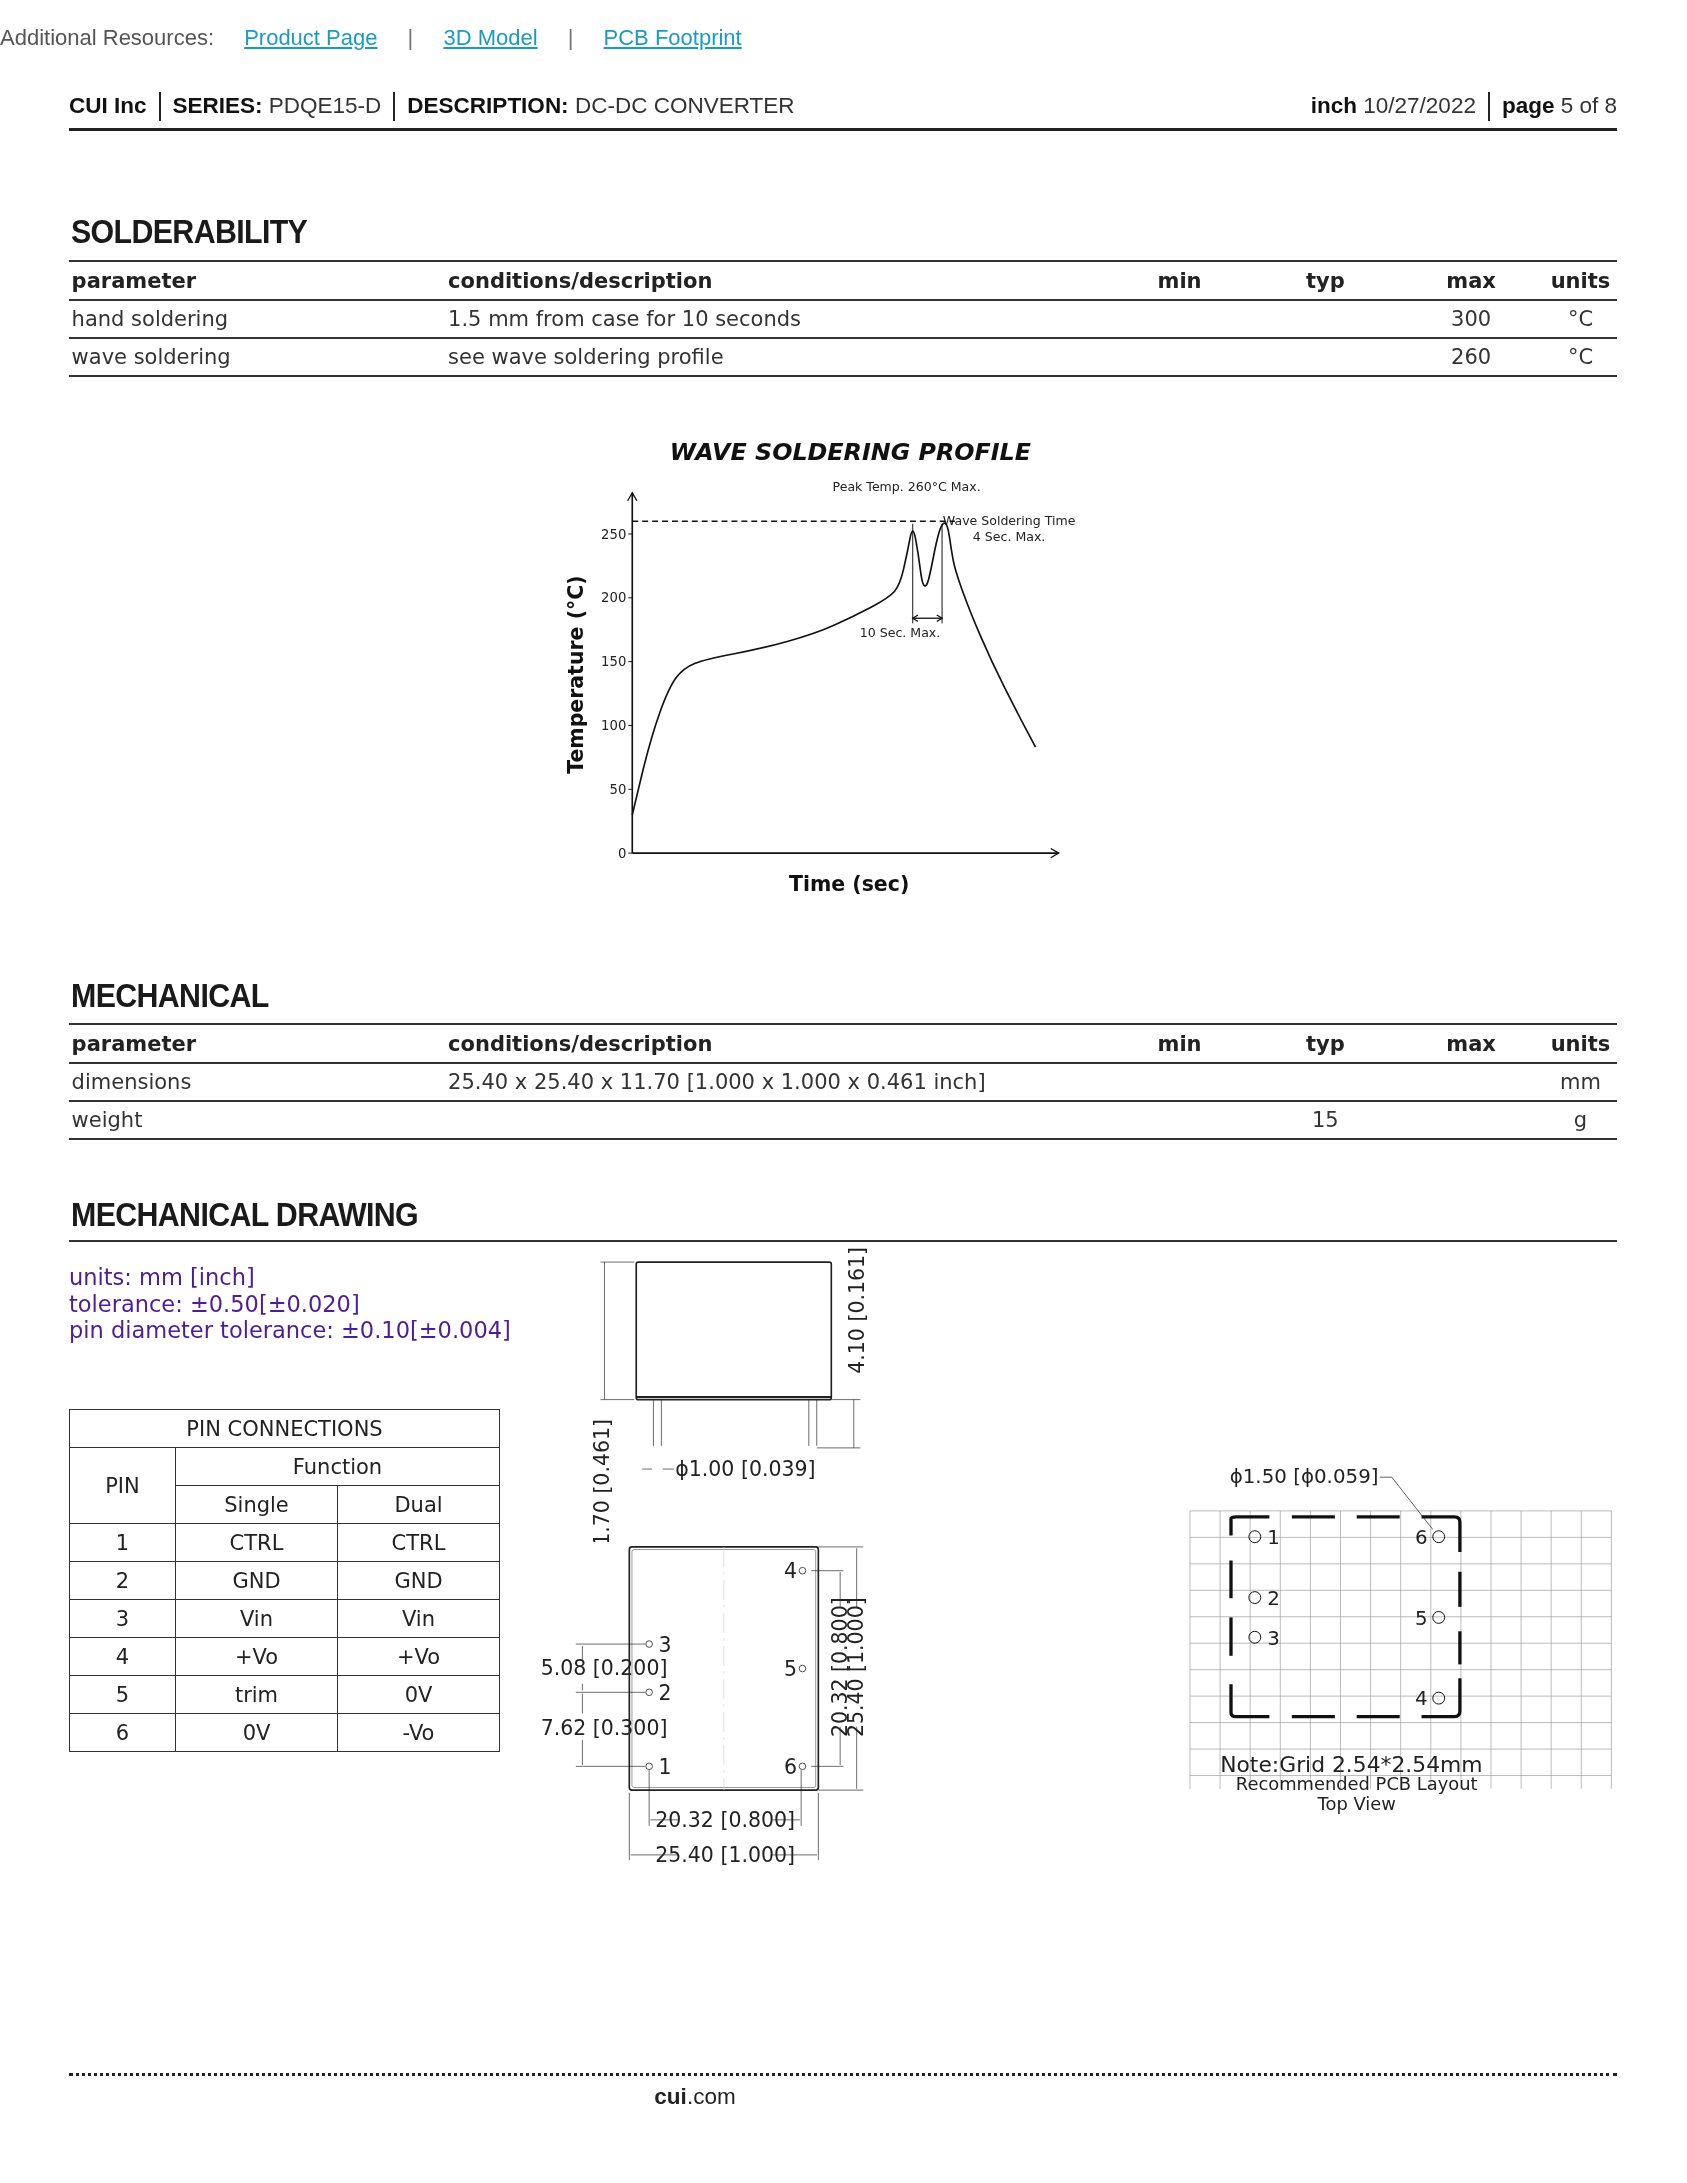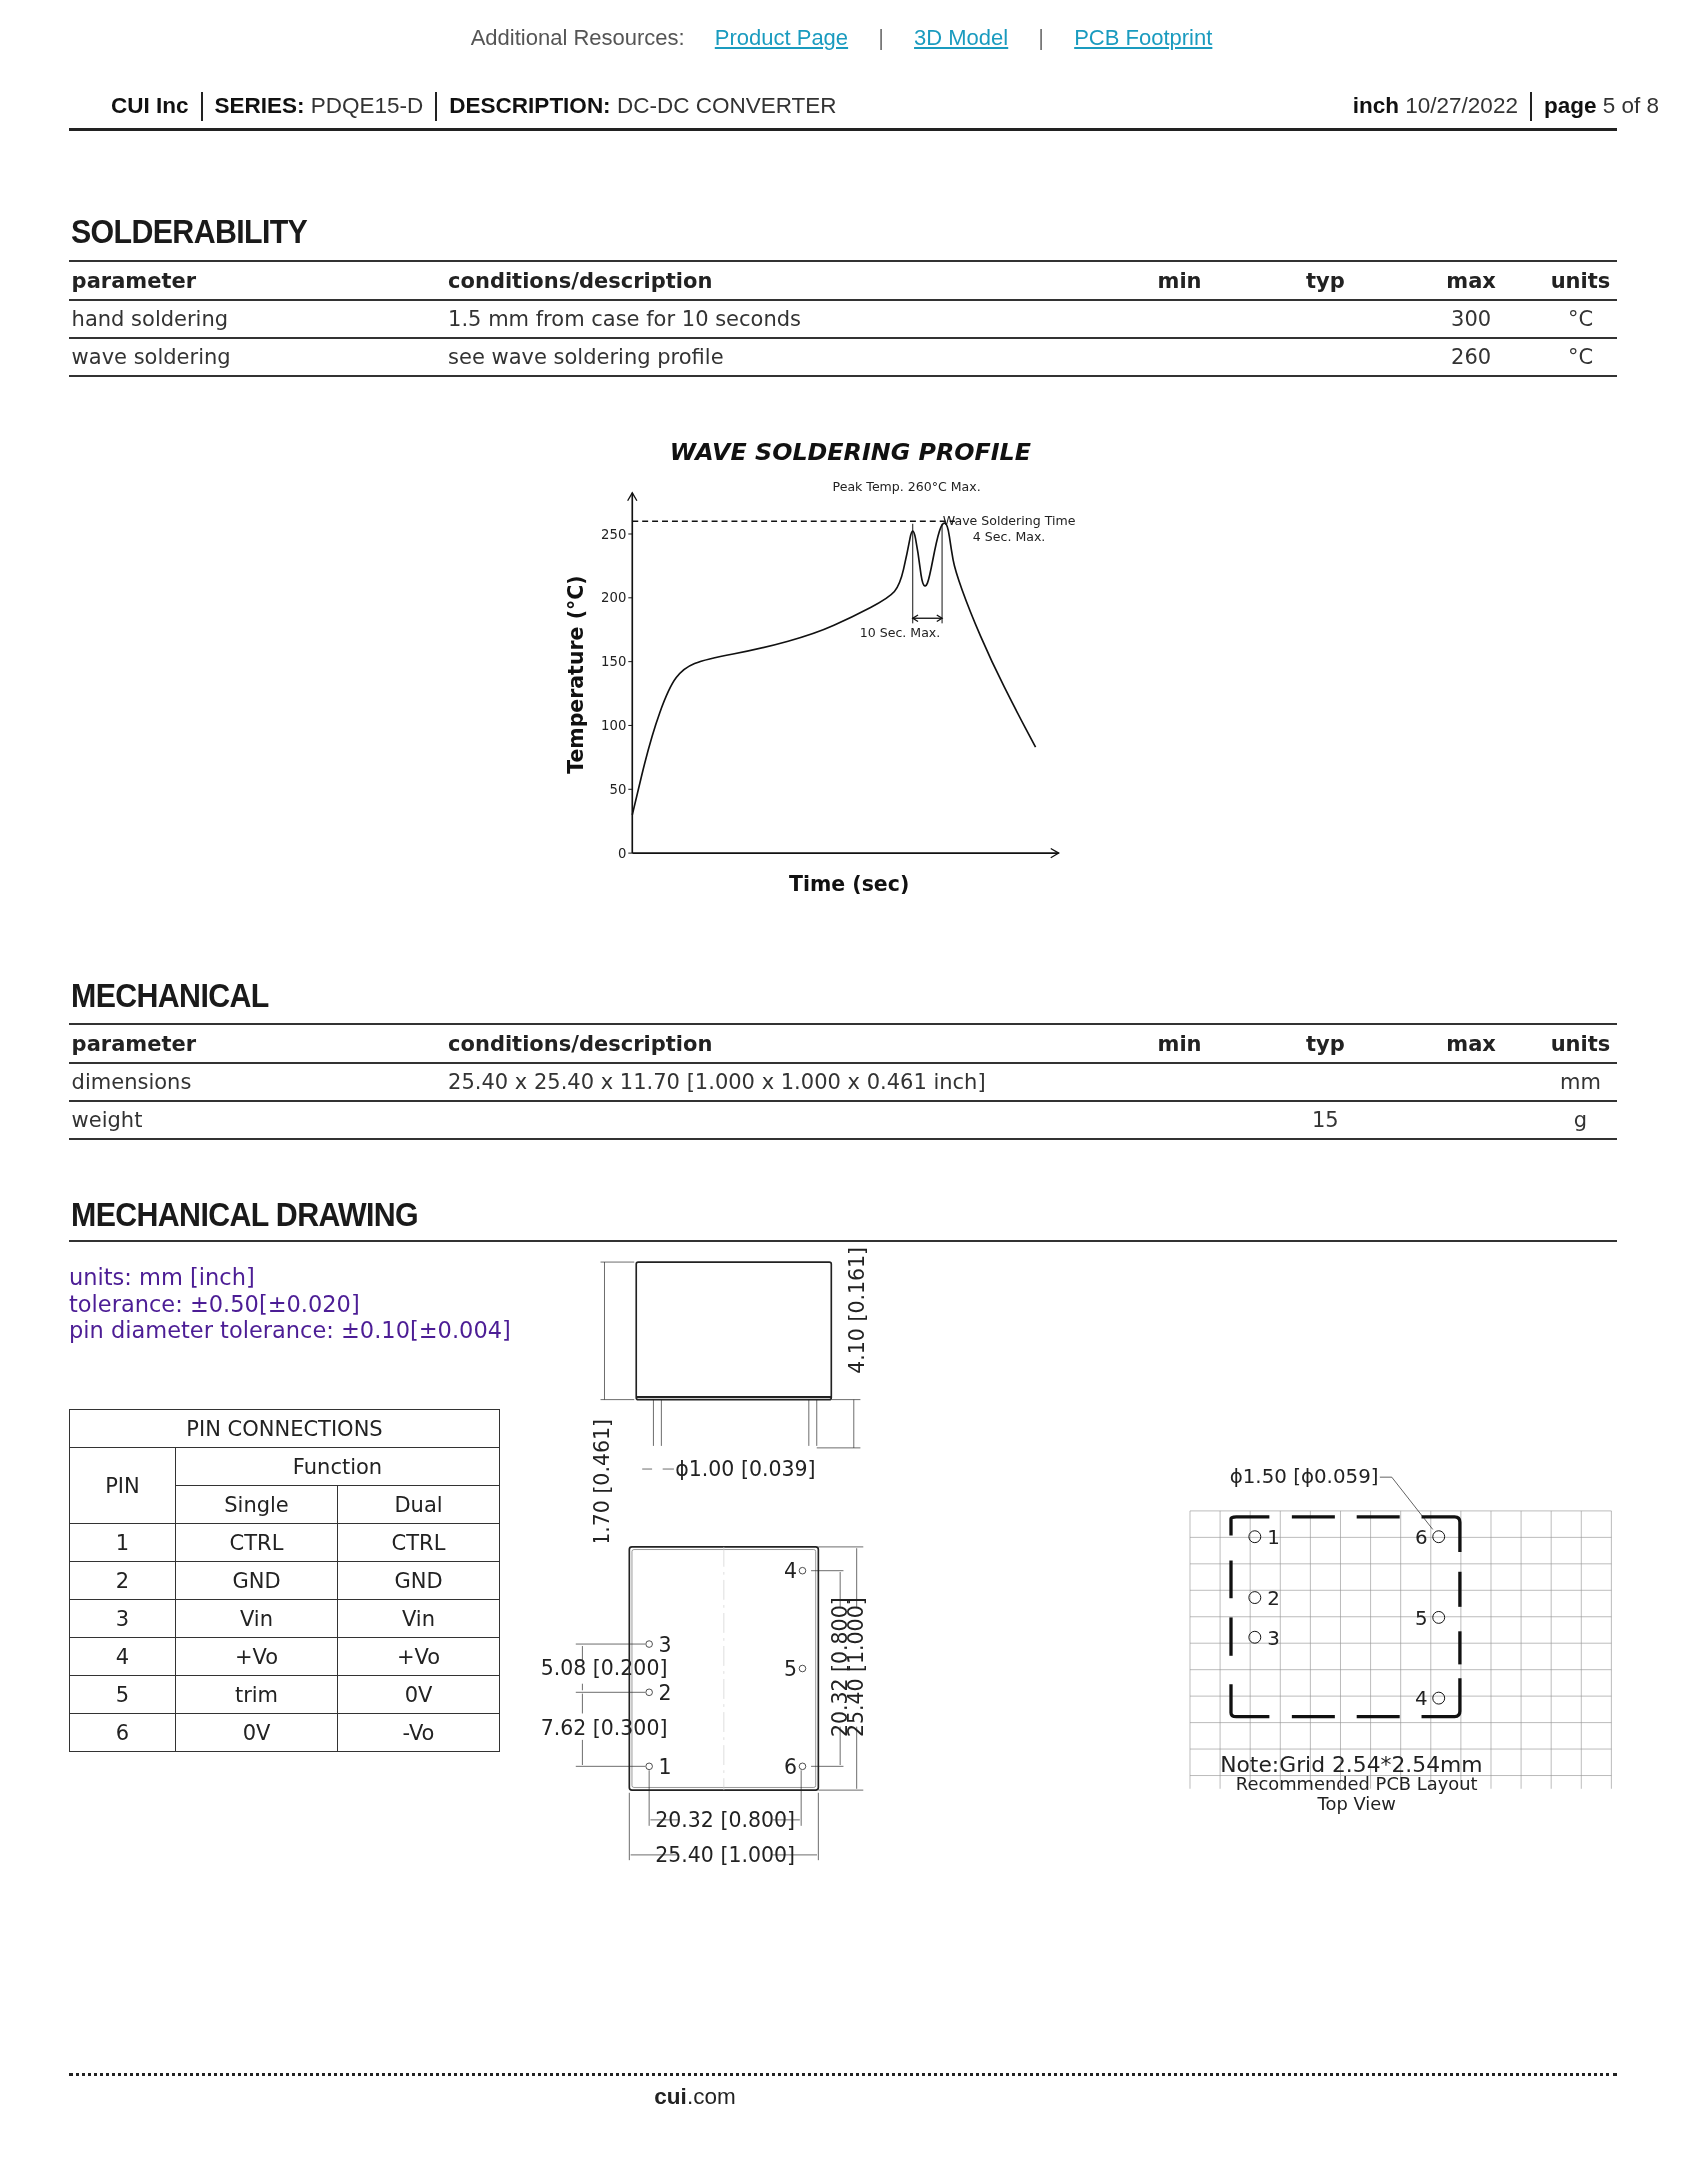--- a/index.html
+++ b/index.html
@@ -1,25 +1,25 @@
 <!DOCTYPE html>
 <html style="font-size:10.6px"><head>
 <meta charset="utf-8">
 <style>
   html, body { margin:0; padding:0; background:#fff; }
   body { width:1687px; height:2183px; position:relative; overflow:hidden; color:#222;
          font-family:"DejaVu Sans", sans-serif; }
   .abs { position:absolute; }
   
-  #resources { left:0; width:1687px; top:25px; text-align:center; font-family:"Liberation Sans", sans-serif; font-size:22px; color:#555; }
+  #resources { left:0; width:1687px; top:25px; text-align:left; font-family:"Liberation Sans", sans-serif; font-size:22px; color:#555; }
   #resources a { color:#1a9bbf; text-decoration:underline; margin:0 4px; }
   #resources .sep { color:#777; margin:0 20px; }
   #resources .lbl { margin-right:20px; }
   
-  #hdr { left:69px; width:1548px; top:86px; height:40px; font-family:"Liberation Sans", sans-serif; font-size:22.5px; color:#333; display:flex; align-items:center;margin-left:42px; }
+  #hdr { left:69px; width:1548px; top:86px; height:40px; font-family:"Liberation Sans", sans-serif; font-size:22.5px; color:#333; display:flex; align-items:center; }
   #hdr b { color:#111; font-weight:700; }
   #hdr .pipe { display:inline-block; width:2px; height:29px; background:#222; margin:0 12px; }
   #hdr .right { margin-left:auto; display:flex; align-items:center; }
   #hdr-rule { left:69px; width:1548px; top:128px; height:2.6px; background:#222; }
   
   .sec { left:71px; font-family:"Liberation Sans", sans-serif; font-weight:700; font-size:33px; color:#1a1a1a; letter-spacing:-0.7px; transform:scaleX(0.92); transform-origin:left; }
   
   .spec { left:69px; width:1548px; border-collapse:collapse; font-family:"DejaVu Sans", sans-serif; font-size:21px; color:#333; }
   .spec th { font-weight:700; color:#222; text-align:left; height:37px; padding:0 2.6px; border-top:2px solid #333; border-bottom:2px solid #333; }
   .spec td { height:36px; padding:0 2.6px; border-bottom:2px solid #333; }

